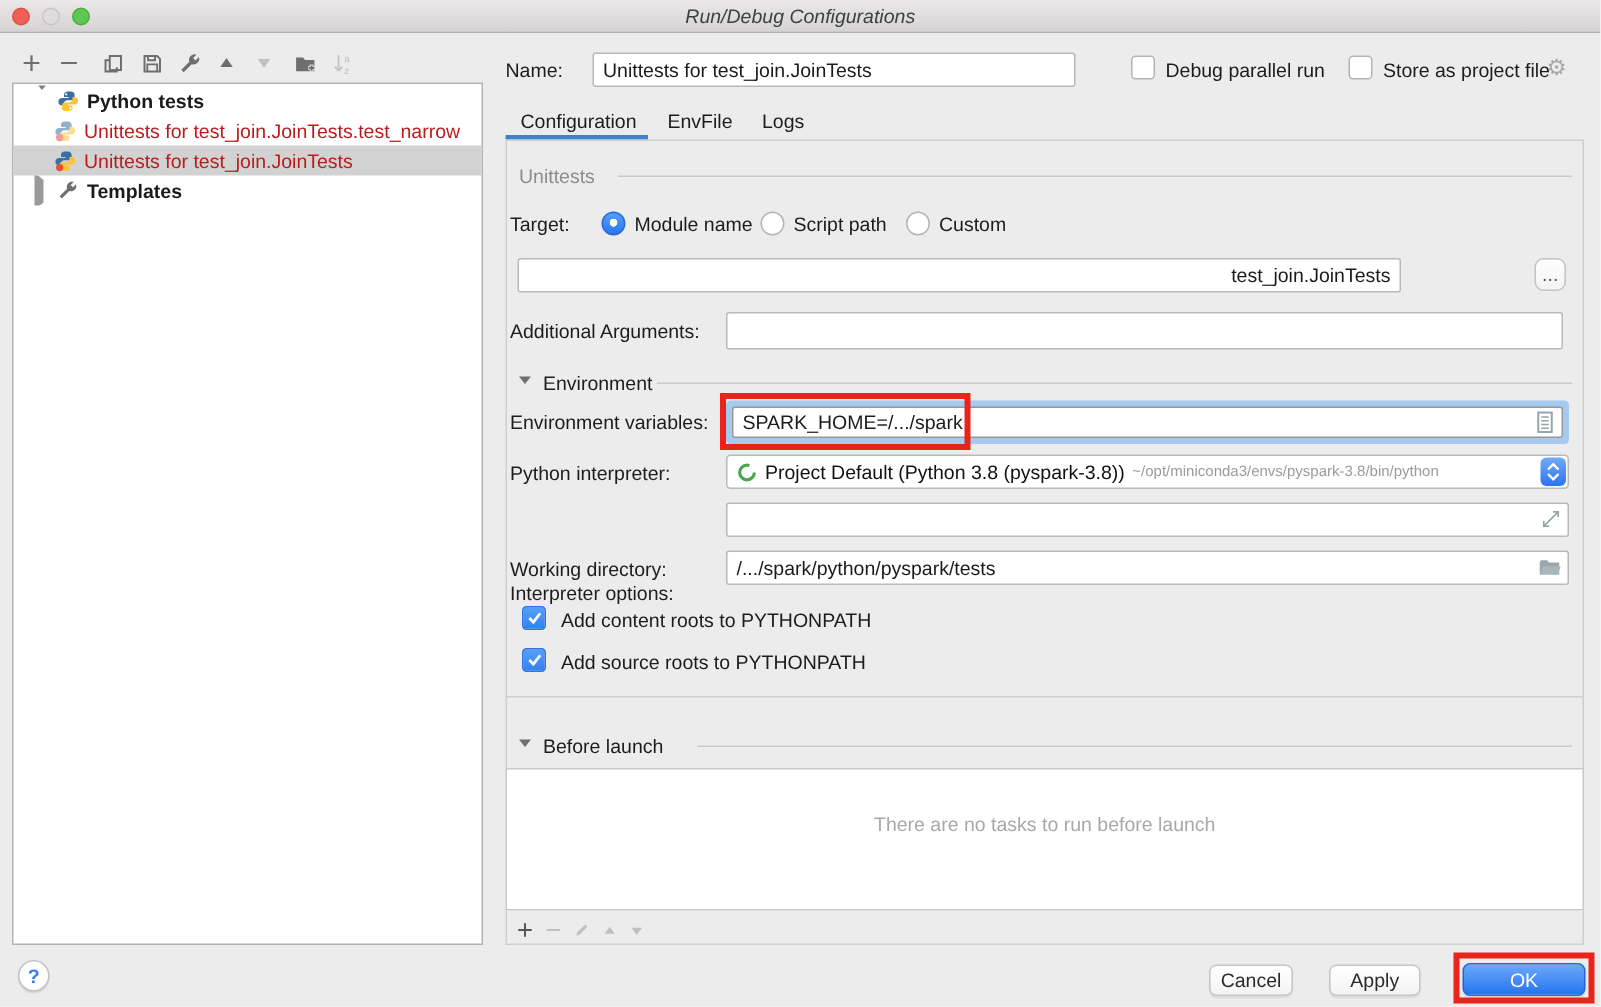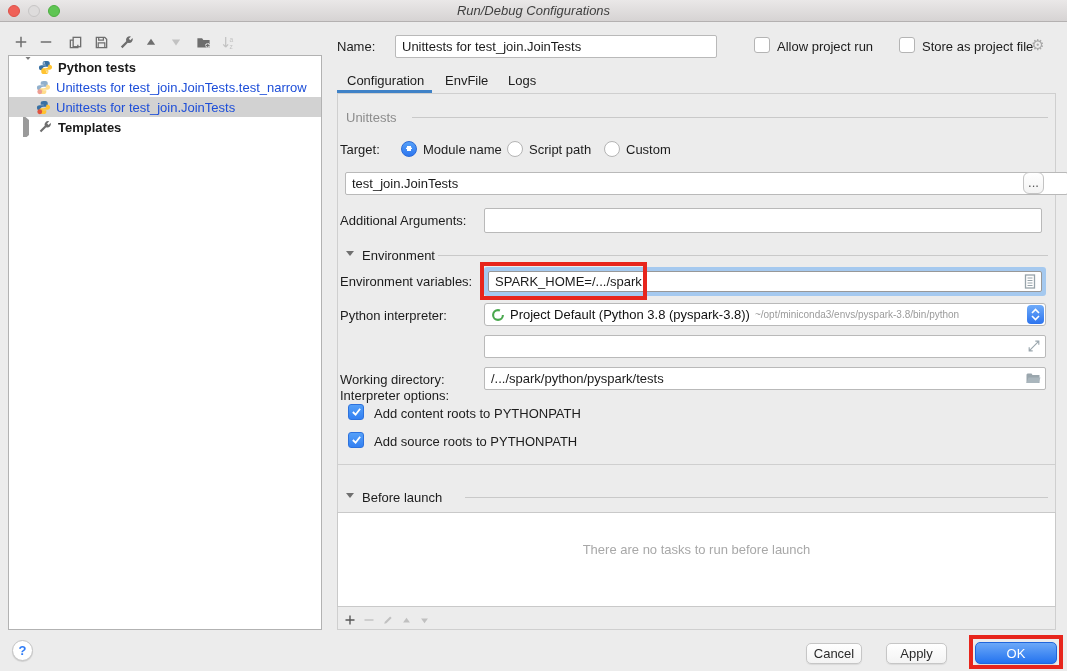--- a/index.html
+++ b/index.html
@@ -32,21 +32,21 @@
           align-items:center; white-space:nowrap; overflow:hidden; }
   .trow.sel { background:#d2d2d2; }
   .tchev { width:10px; margin-left:14px; flex:none; }
   .chev-down { width:0; height:0; border-left:5px solid transparent; border-right:5px solid transparent; border-top:6px solid #7e7e7e; }
   .chev-right { width:0; height:0; border-top:5px solid transparent; border-bottom:5px solid transparent; border-left:6px solid #9a9a9a; }
   .ticon { width:15px; height:15px; margin-left:5px; flex:none; }
   .ticon.indent { margin-left:27px; }
   .ticon.faded { opacity:.55; }
   .tlabel { margin-left:5px; }
   .tlabel.bold { font-weight:bold; color:#1a1a1a; }
-  .tlabel.child { color:#1d4ed8; }
+  .tlabel.child { color:#b91c1c; }
 
   
   .lbl { position:absolute; color:#1c1c1c; white-space:nowrap; }
   .fld { position:absolute; height:23px; background:#fff; border:1px solid #b9b9b9;
          border-radius:2px; font-family:"Liberation Sans",sans-serif; font-size:13px;
          color:#1b1b1b; padding:0 6px; outline:none; }
   .cb { position:absolute; width:16px; height:16px; border-radius:3px; }
   .cb.off { background:#fff; border:1px solid #b4b4b4; }
   .cb.on  { background:linear-gradient(#55a0f8,#3380f2); border:1px solid #2d72dd; }
   .cb.on svg { display:block; margin:2px auto 0; }
@@ -216,21 +216,21 @@
             <path d="M14.5 3.2a4 4 0 0 1-5.1 5.1l-5.7 5.7-1.7-1.7 5.7-5.7a4 4 0 0 1 5.1-5.1L10.4 3.9l1.7 1.7 2.4-2.4z" fill="#6f6f6f"></path>
           </svg>
       </span>
       <span class="tlabel bold">Templates</span>
     </div>
   </div>
 
   <div class="lbl" style="left:337px; top:39px;">Name:</div>
   <input class="fld" style="left: 395px; top: 35px; width: 322px;" value="Unittests for test_join.JoinTests">
   <span class="cb off" style="left:754px; top:37px;"></span>
-  <div class="lbl" style="left:777px; top:39px;">Allow project run</div>
+  <div class="lbl" style="left:777px; top:39px;">Debug parallel run</div>
   <span class="cb off" style="left:899px; top:37px;"></span>
   <div class="lbl" style="left:922px; top:39px;">Store as project file</div>
   <span class="gear" style="left:1031px; top:36px;">⚙</span>
 
   <div class="tab" style="left:347px;">Configuration</div>
   <div class="tab" style="left:445px;">EnvFile</div>
   <div class="tab" style="left:508px;">Logs</div>
   <div class="tab-underline"></div>
 
   <div class="panel-frame"></div>
@@ -240,21 +240,21 @@
   <div class="gline" style="left:412px; top:117px; width:636px;"></div>
 
   <div class="lbl" style="left:340px; top:142px;">Target:</div>
   <span class="rad on" style="left:401px; top:141px;"></span>
   <div class="lbl" style="left:423px; top:142px;">Module name</div>
   <span class="rad off" style="left:507px; top:141px;"></span>
   <div class="lbl" style="left:529px; top:142px;">Script path</div>
   <span class="rad off" style="left:604px; top:141px;"></span>
   <div class="lbl" style="left:626px; top:142px;">Custom</div>
 
-  <input class="fld" style="left: 345px; top: 172px; width: 723px;" value="test_join.JoinTests">
+  <input class="fld" style="left: 345px; top: 172px; width: 589px; text-align: right;" value="test_join.JoinTests">
   <button class="browse-btn">...</button>
 
   <div class="lbl" style="left:340px; top:213px;">Additional Arguments:</div>
   <input class="fld" style="left: 484px; top: 208px; width: 558px; height: 25px;" value="">
 
   <span class="sec-arrow" style="left:346px; top:251px;"></span>
   <div class="lbl" style="left:362px; top:248px;">Environment</div>
   <div class="gline" style="left:438px; top:255px; width:610px;"></div>
 
   <div class="lbl" style="left:340px; top:274px;">Environment variables:</div>

